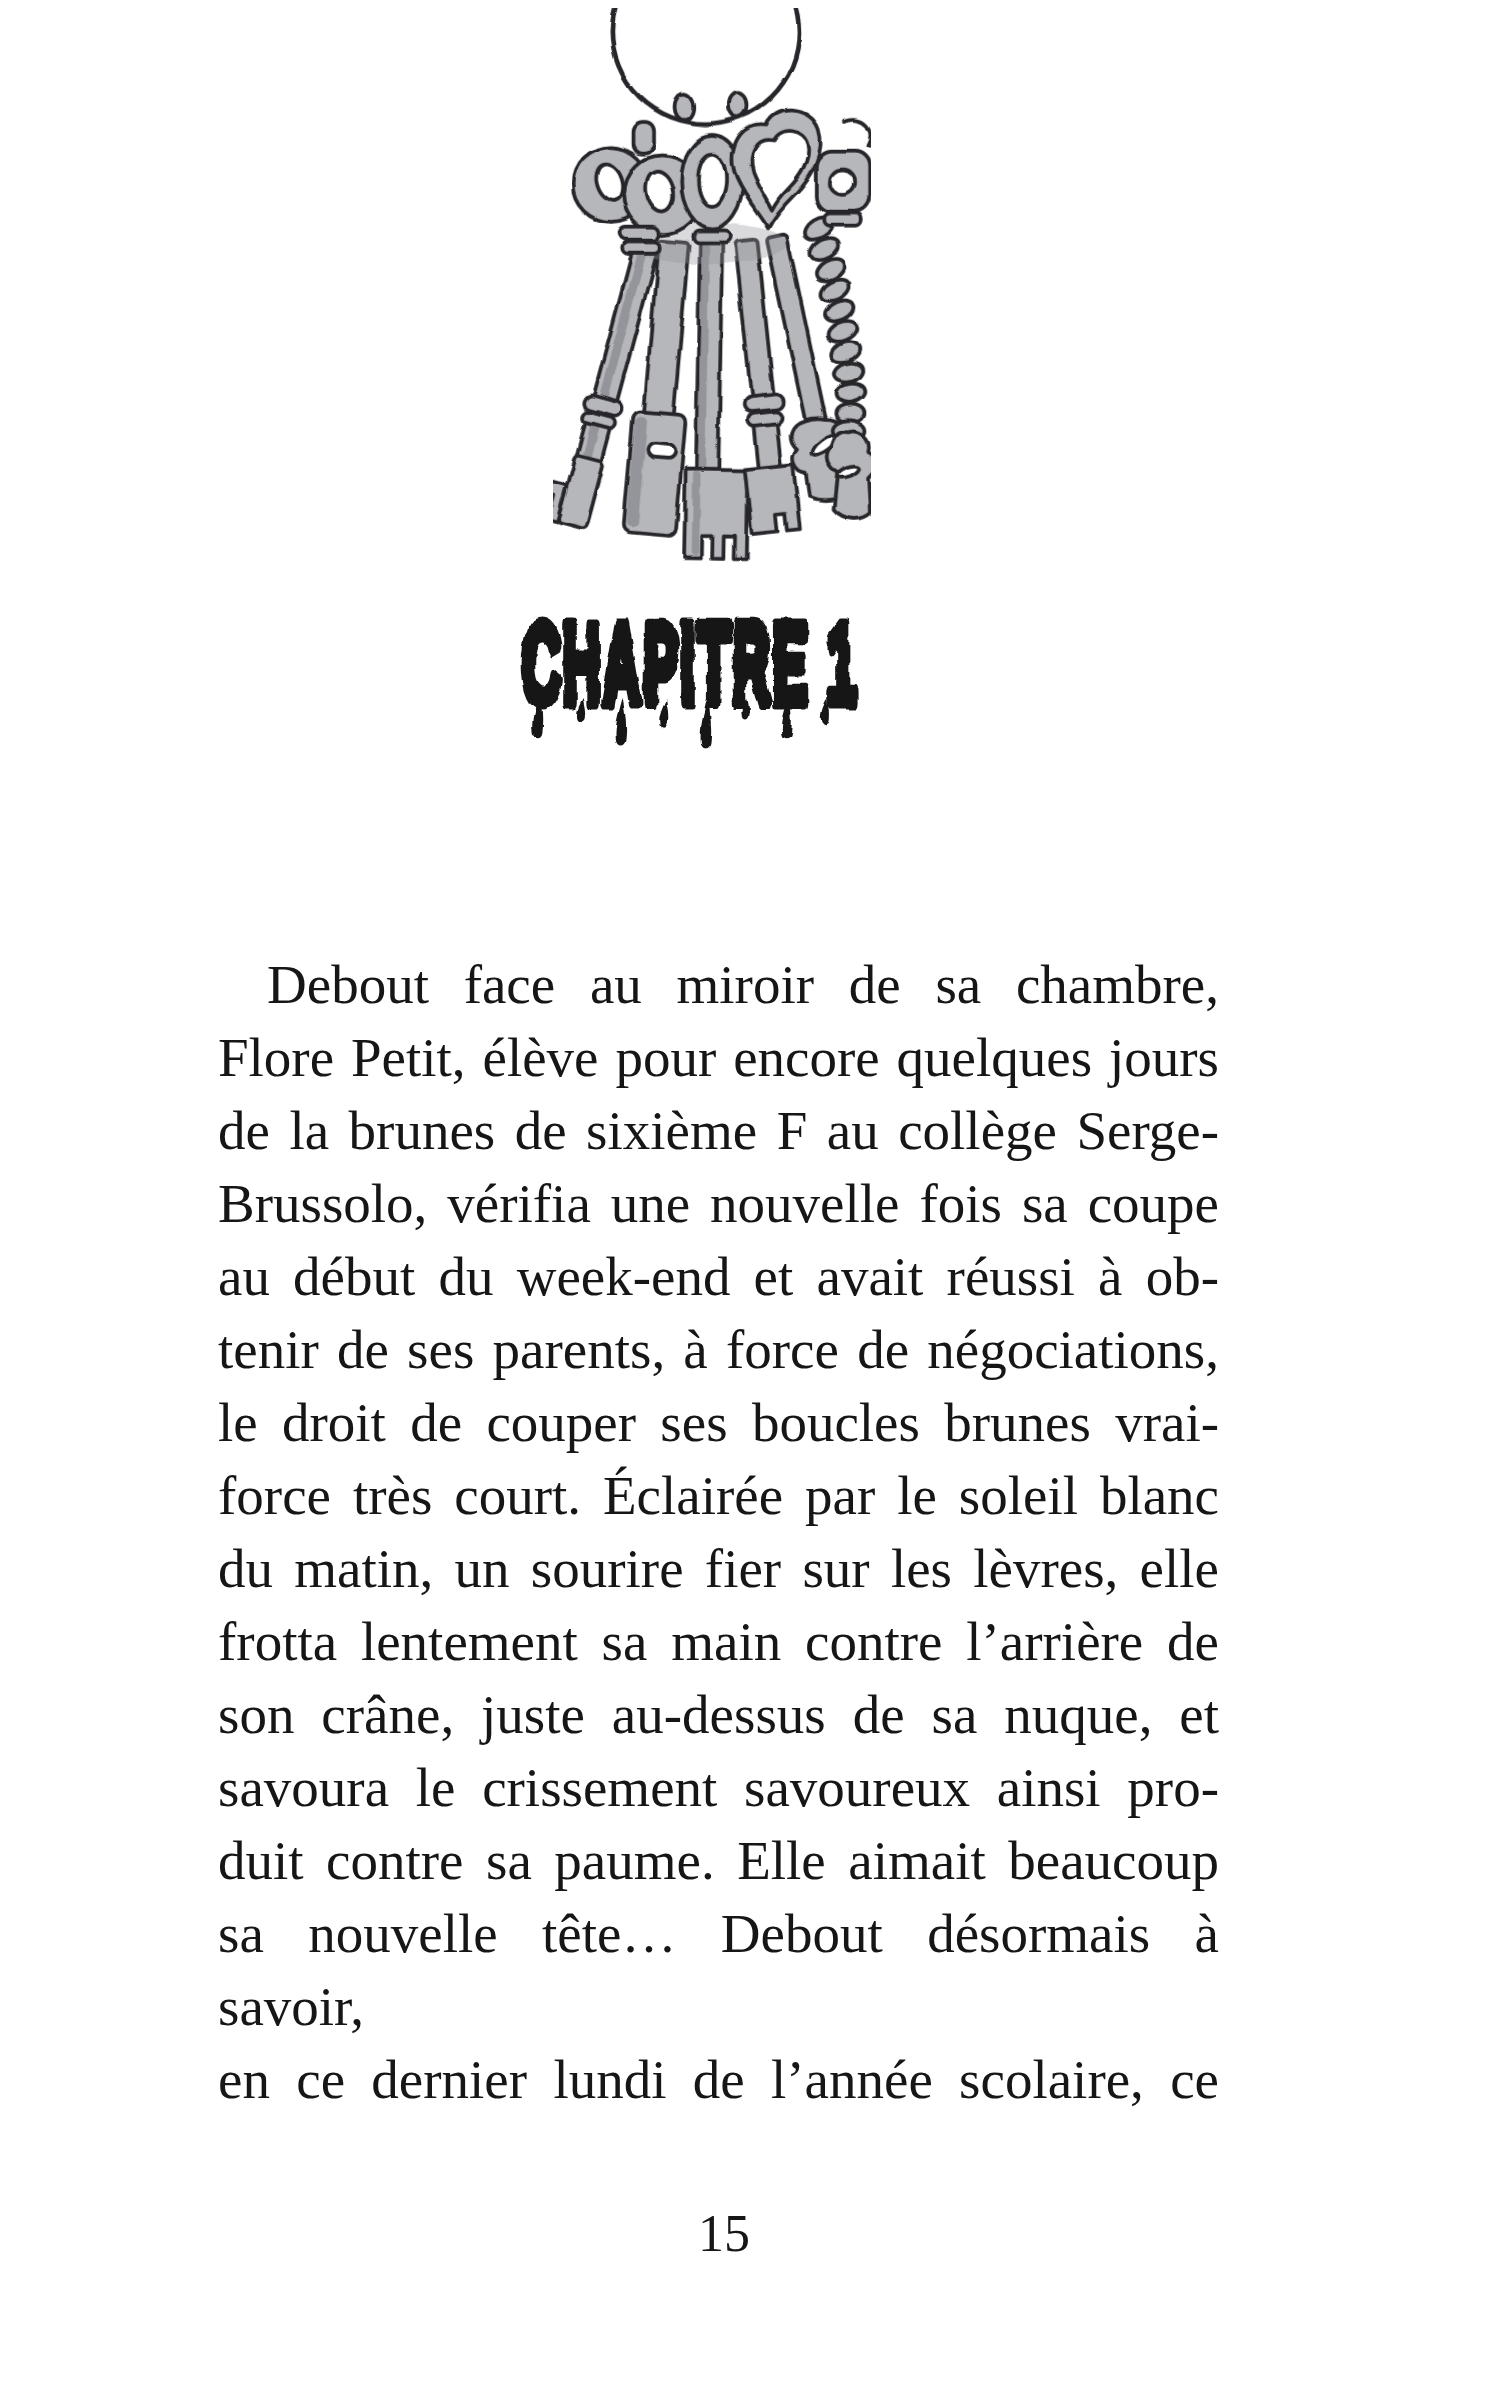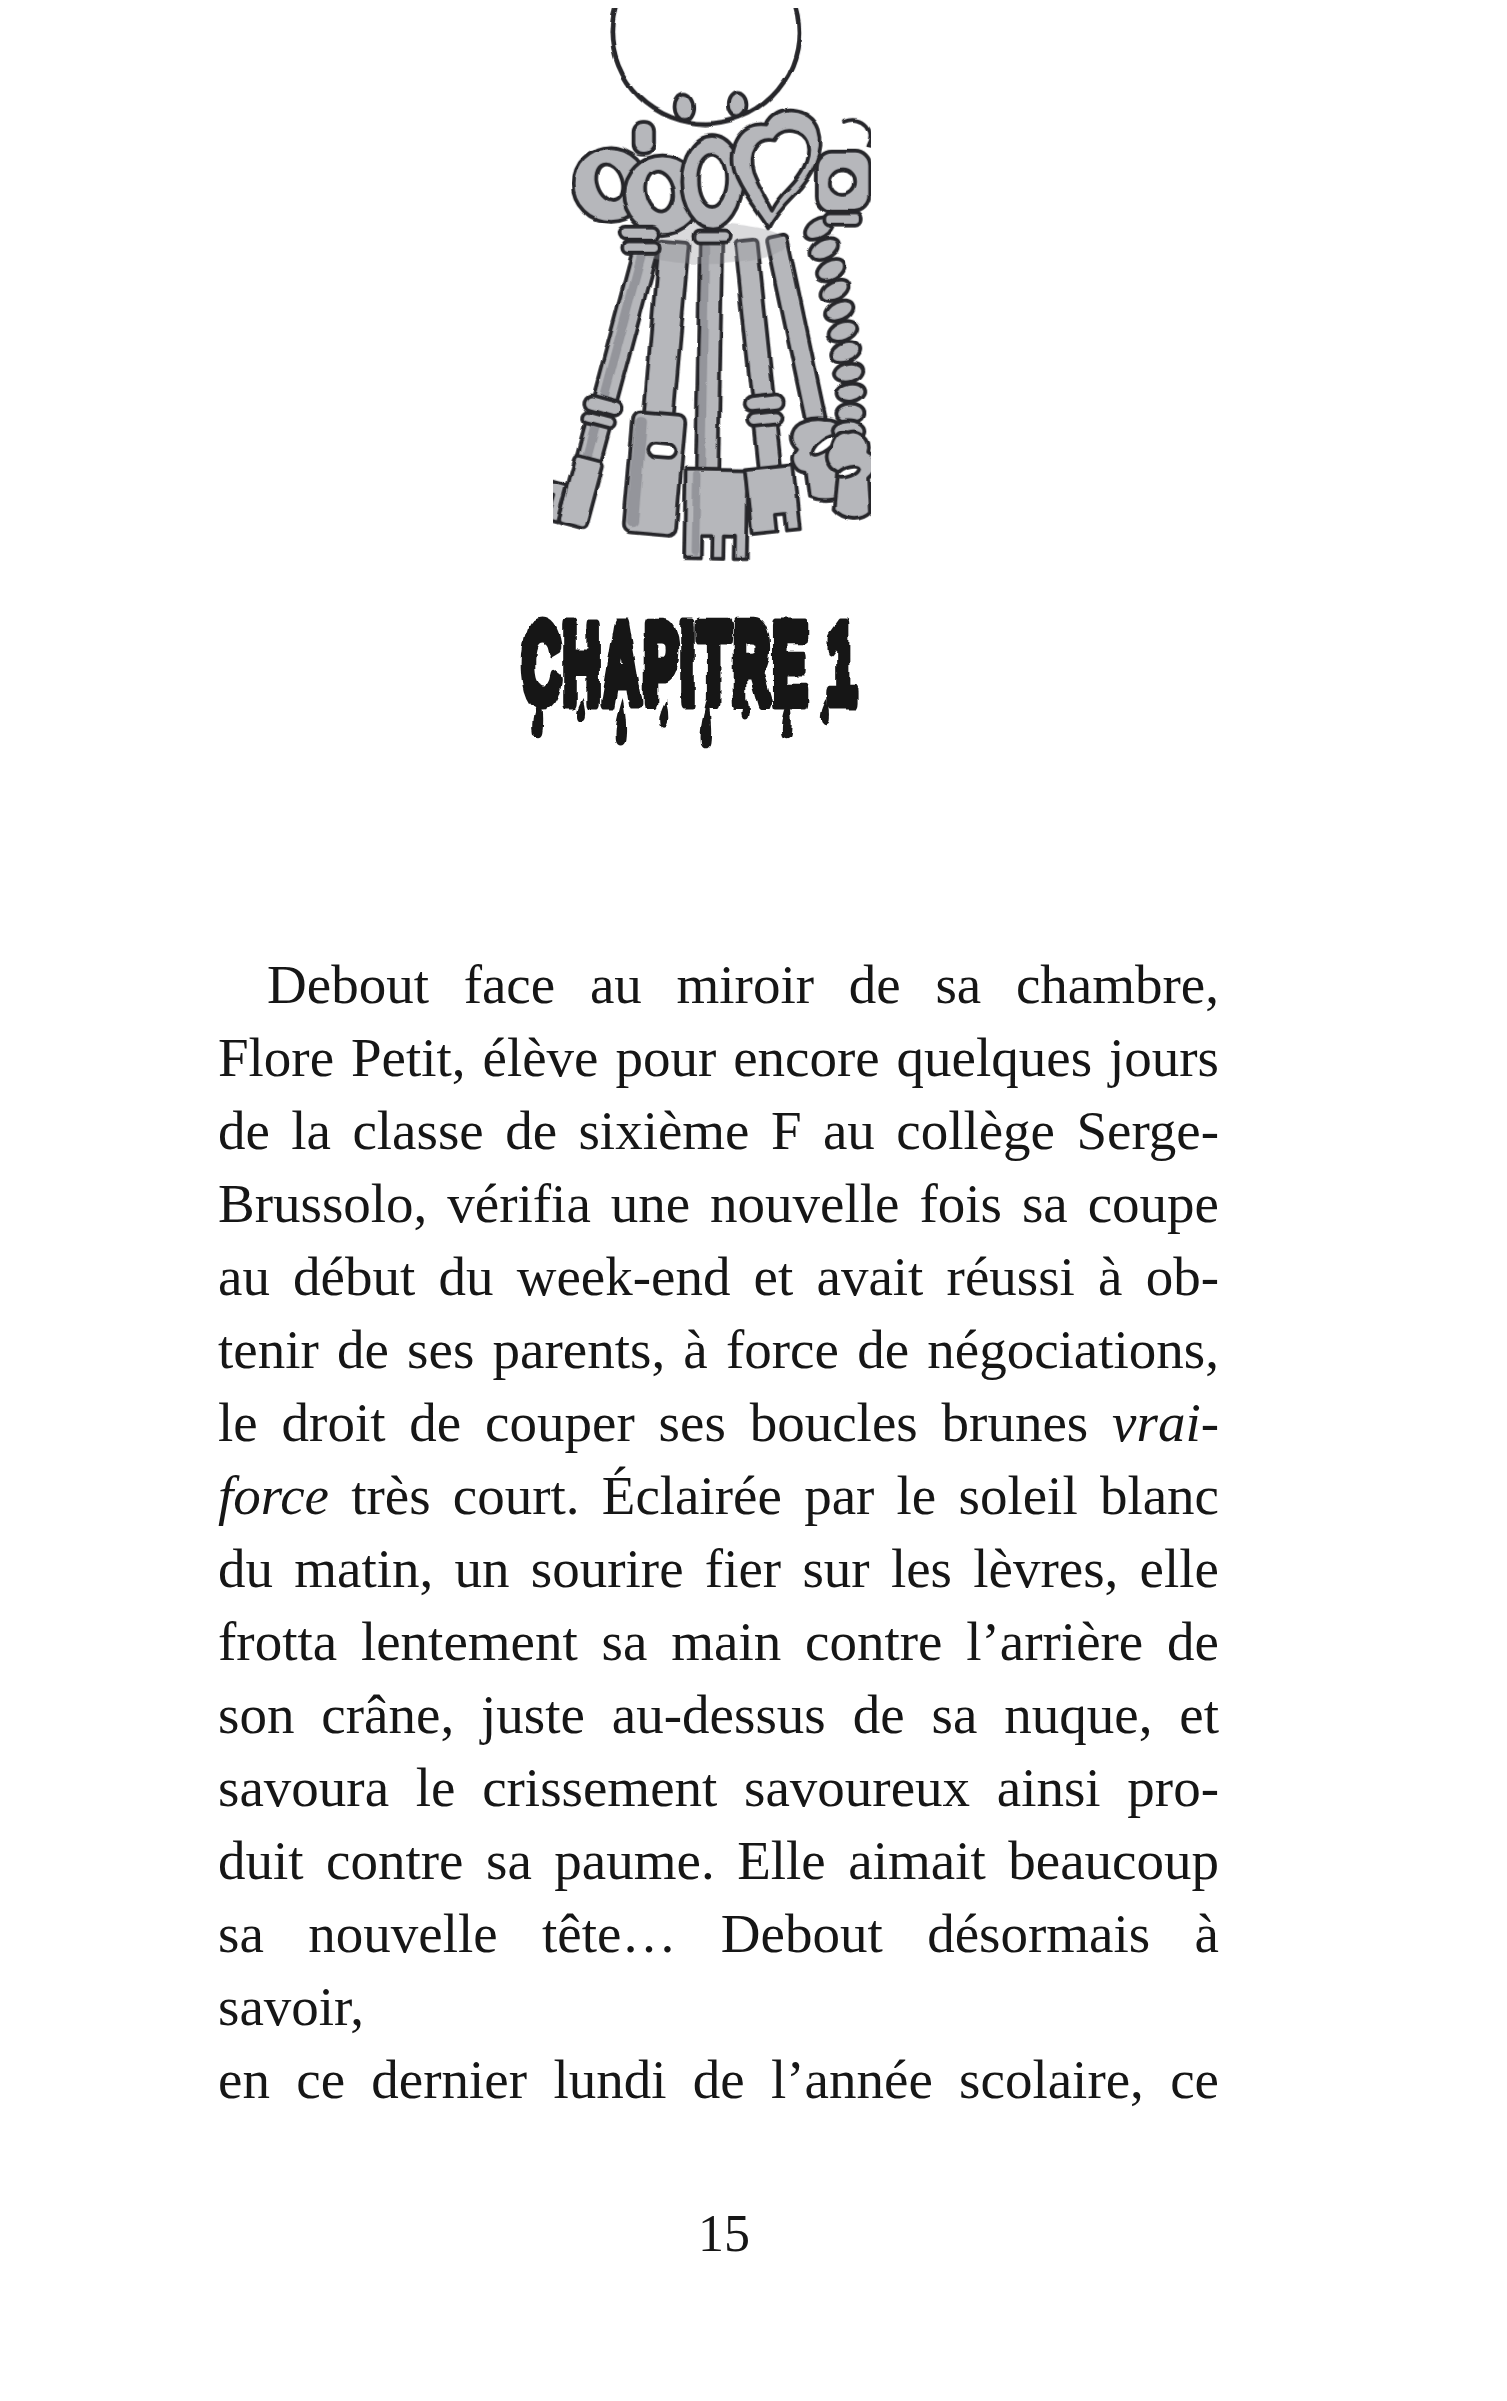--- a/index.html
+++ b/index.html
@@ -29,21 +29,21 @@
     width: 1001px;
     font-size: 55px;
     line-height: 73px;
     color: var(--ink, #161616);
   }
   .line {
     text-align: justify;
     text-align-last: justify;
   }
   .line.indent { padding-left: 49px; }
-  .it { font-style: italic; }
+  .it { }
   .page-number {
     position: absolute;
     left: 0; top: 2196px;
     width: 1448px;
     text-align: center;
     font-size: 52px;
     color: var(--ink, #1c1c1c);
   }
 </style>
 </head>
@@ -172,21 +172,21 @@
           <path d="M294 92 c3 14 4 28 2 40 c-1 6 -8 6 -9 0 c-2 -14 3 -26 7 -40 z"></path>
           <path d="M334 94 c2 9 3 16 2 23 c-1 5 -7 5 -8 0 c-1 -8 2 -15 6 -23 z"></path>
         </g>
       </g>
     </svg>
   </div>
 
   <div class="body-text">
       <div class="line indent"><span>Debout face au miroir de sa chambre,</span></div>
       <div class="line"><span>Flore Petit, élève pour encore quelques jours</span></div>
-      <div class="line"><span>de la classe de sixième F au collège Serge-</span></div>
+      <div class="line"><span>de la brunes de sixième F au collège Serge-</span></div>
       <div class="line"><span>Brussolo, vérifia une nouvelle fois sa coupe</span></div>
       <div class="line"><span>au début du week-end et avait réussi à ob-</span></div>
       <div class="line"><span>tenir de ses parents, à force de négociations,</span></div>
       <div class="line"><span>le droit de couper ses boucles brunes </span><span class="it">vrai-</span></div>
       <div class="line"><span class="it">force</span><span> très court. Éclairée par le soleil blanc</span></div>
       <div class="line"><span>du matin, un sourire fier sur les lèvres, elle</span></div>
       <div class="line"><span>frotta lentement sa main contre l’arrière de</span></div>
       <div class="line"><span>son crâne, juste au-dessus de sa nuque, et</span></div>
       <div class="line"><span>savoura le crissement savoureux ainsi pro-</span></div>
       <div class="line"><span>duit contre sa paume. Elle aimait beaucoup</span></div>

